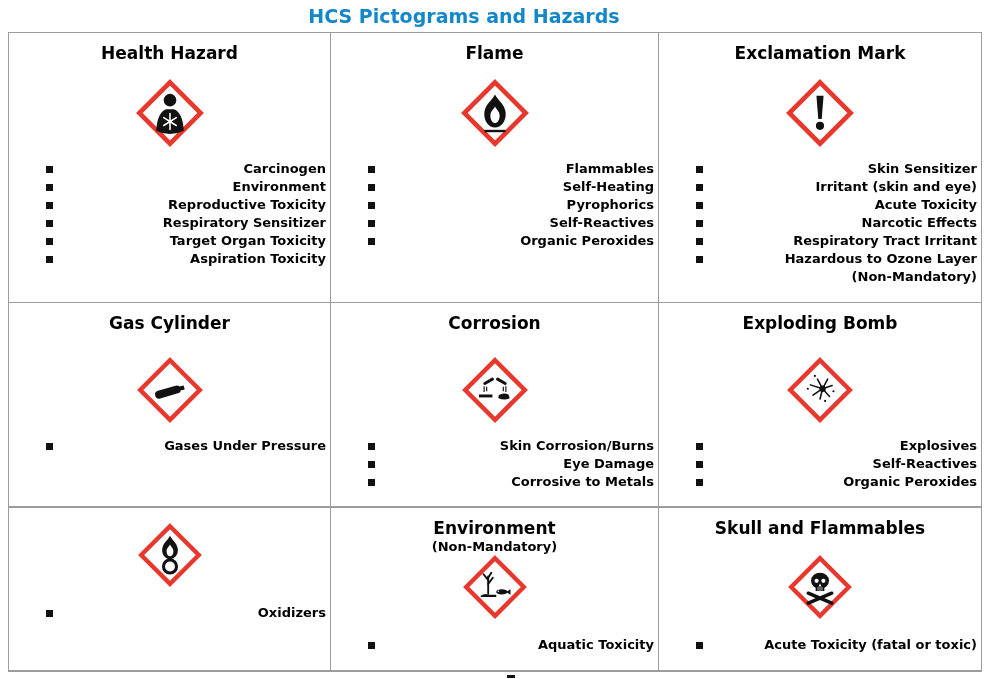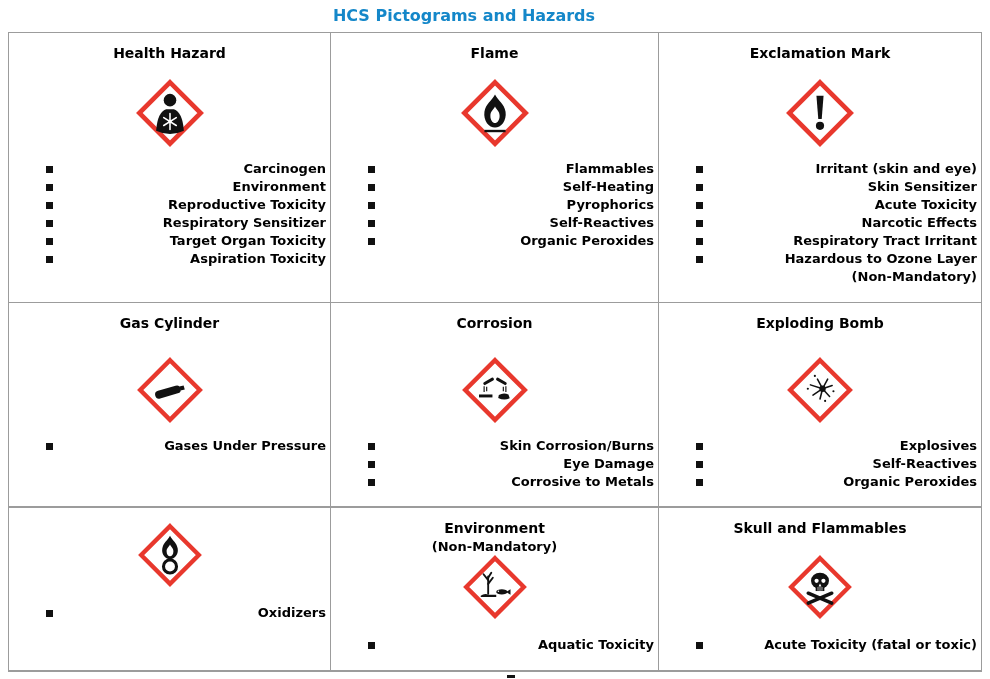--- a/index.html
+++ b/index.html
@@ -1,29 +1,29 @@
 <!DOCTYPE html>
 <html><head>
 <meta charset="utf-8">
 <style>
   * { margin:0; padding:0; box-sizing:border-box; }
   html,body { width:990px; height:679px; background:#fff; overflow:hidden;
               font-family:"DejaVu Sans", sans-serif; color:#000; }
   .page-title { position:absolute; left:0; top:3px; width:928px; text-align:center;
-                font-size:16px; font-weight:bold; color:#1487c9; line-height:26px; }
+                font-size:19px; font-weight:bold; color:#1487c9; line-height:26px; }
   .picto-table { position:absolute; left:8px; top:32px;
                  display:grid; grid-template-columns:322px 328px 322px;
                  grid-template-rows:270px 205px 162px;
                  border:1px solid #9c9c9c; border-bottom-width:2px; }
   .cell { border-right:1px solid #9c9c9c; border-bottom:1px solid #9c9c9c;
           display:flex; flex-direction:column; align-items:center; overflow:hidden; }
   .cell.c3 { border-right:none; }
   .cell.r2 { border-bottom-width:2px; }
   .cell.r3 { border-bottom:none; }
-  .cell-title { margin-top:8px; font-size:14px; font-weight:bold; line-height:24px; text-align:center; }
+  .cell-title { margin-top:8px; font-size:17px; font-weight:bold; line-height:24px; text-align:center; }
   .cell-subtitle { height:16px; font-size:13px; font-weight:bold; line-height:14px; text-align:center; }
   .picto { display:block; }
   .r1 .picto { width:66px; height:66px; margin-top:15px; }
   .r2 .picto { width:64px; height:64px; margin-top:23px; }
   .r3 .picto { width:62px; height:62px; margin-top:0; }
   .hazards { width:100%; padding-left:36px; text-align:right; }
   .r1 .hazards { margin-top:14px; }
   .r2 .hazards { margin-top:15px; }
   .r3 .hazards { margin-top:18px; }
   .hz { position:relative; padding-left:18px; padding-right:4px; font-size:13px; font-weight:bold;
@@ -80,22 +80,22 @@
   </div>
 
   <div class="cell r1 c3">
     <div class="cell-title">Exclamation Mark</div>
     <svg class="picto" viewBox="0 0 100 100">
       <polygon points="50,3.5 96.5,50 50,96.5 3.5,50" fill="#fff" stroke="#e8382d" stroke-width="7"></polygon>
       <polygon points="44.6,24 55.4,24 52.6,59 47.4,59" fill="#111"></polygon>
       <circle cx="50" cy="69.5" r="6.2" fill="#111"></circle>
     </svg>
     <div class="hazards">
+      <div class="hz">Skin Sensitizer</div>
       <div class="hz">Irritant (skin and eye)</div>
-      <div class="hz">Skin Sensitizer</div>
       <div class="hz">Acute Toxicity</div>
       <div class="hz">Narcotic Effects</div>
       <div class="hz">Respiratory Tract Irritant</div>
       <div class="hz">Hazardous to Ozone Layer
 (Non-Mandatory)</div>
     </div>
   </div>
 
   <div class="cell r2 c1">
     <div class="cell-title">Gas Cylinder</div>

